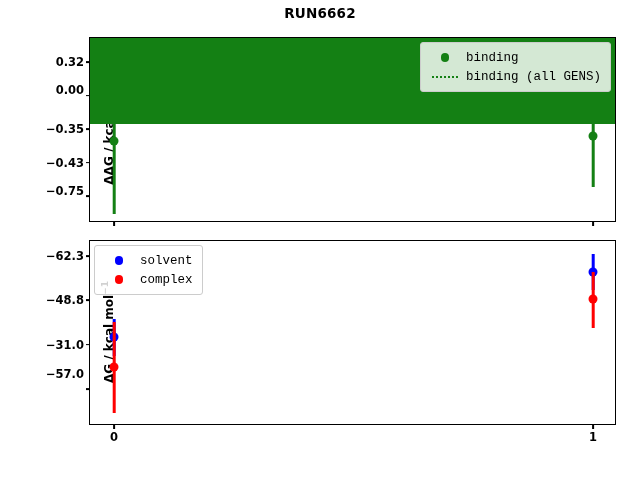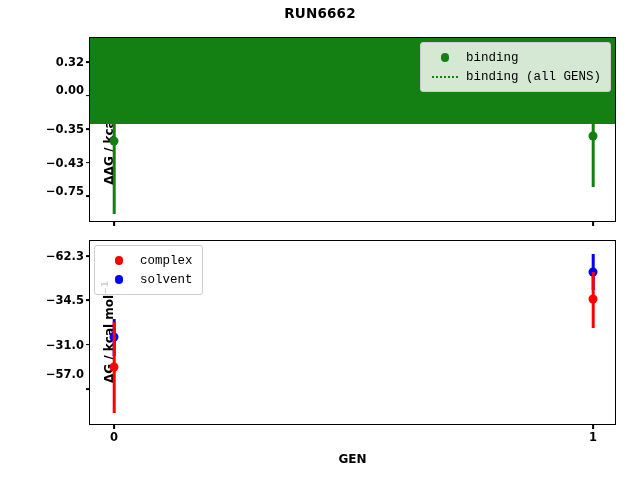--- a/index.html
+++ b/index.html
@@ -145,41 +145,40 @@
         <div class="errbar" style="left: 503.045px; top: 13.2775px; height: 35.4067px; background: rgb(0, 0, 255);"></div>
         <div class="marker" style="left: 503.045px; top: 30.9809px; background: rgb(0, 0, 255);"></div>
         <div class="errbar" style="left: 23.9545px; top: 80.5502px; height: 91.1722px; background: rgb(255, 0, 0);"></div>
         <div class="marker" style="left: 23.9545px; top: 125.694px; background: rgb(255, 0, 0);"></div>
         <div class="errbar" style="left: 503.045px; top: 30.9809px; height: 55.7656px; background: rgb(255, 0, 0);"></div>
         <div class="marker" style="left: 503.045px; top: 58.4211px; background: rgb(255, 0, 0);"></div>
       </div>
     <div id="ticks-bottom">
         <div class="ytick" style="top: 15.0478px;">−62.3</div>
         <div class="ytickmark" style="top: 15.0478px;"></div>
-        <div class="ytick" style="top: 59.3062px;">−34.5</div>
+        <div class="ytick" style="top: 59.3062px;">−48.8</div>
         <div class="ytickmark" style="top: 59.3062px;"></div>
         <div class="ytick" style="top: 103.565px;">−31.0</div>
         <div class="ytickmark" style="top: 103.565px;"></div>
         <div class="ytick" style="top: 133px;">−57.0</div>
         <div class="ytickmark" style="top: 147.823px;"></div>
         <div class="xtickmark" style="left: 23.9545px;"></div>
         <div class="xtick" style="left: 23.9545px;">0</div>
         <div class="xtickmark" style="left: 503.045px;"></div>
         <div class="xtick" style="left: 503.045px;">1</div>
       </div>
     <div class="legend" id="legend-bottom" style="left: 4px; top: 4px;">
         <div class="legend-row">
           <span class="legend-key">
+            <span class="legend-dot" style="background: rgb(0, 0, 255);"></span>
+          </span>
+          <span class="legend-label">solvent</span>
+        </div>
+        <div class="legend-row">
+          <span class="legend-key">
             <span class="legend-dot" style="background: rgb(255, 0, 0);"></span>
           </span>
           <span class="legend-label">complex</span>
         </div>
-        <div class="legend-row">
-          <span class="legend-key">
-            <span class="legend-dot" style="background: rgb(0, 0, 255);"></span>
-          </span>
-          <span class="legend-label">solvent</span>
-        </div>
       </div>
   </div>
 
-  <div class="xlabel">GEN</div>
 </div>
 
 </body></html>

